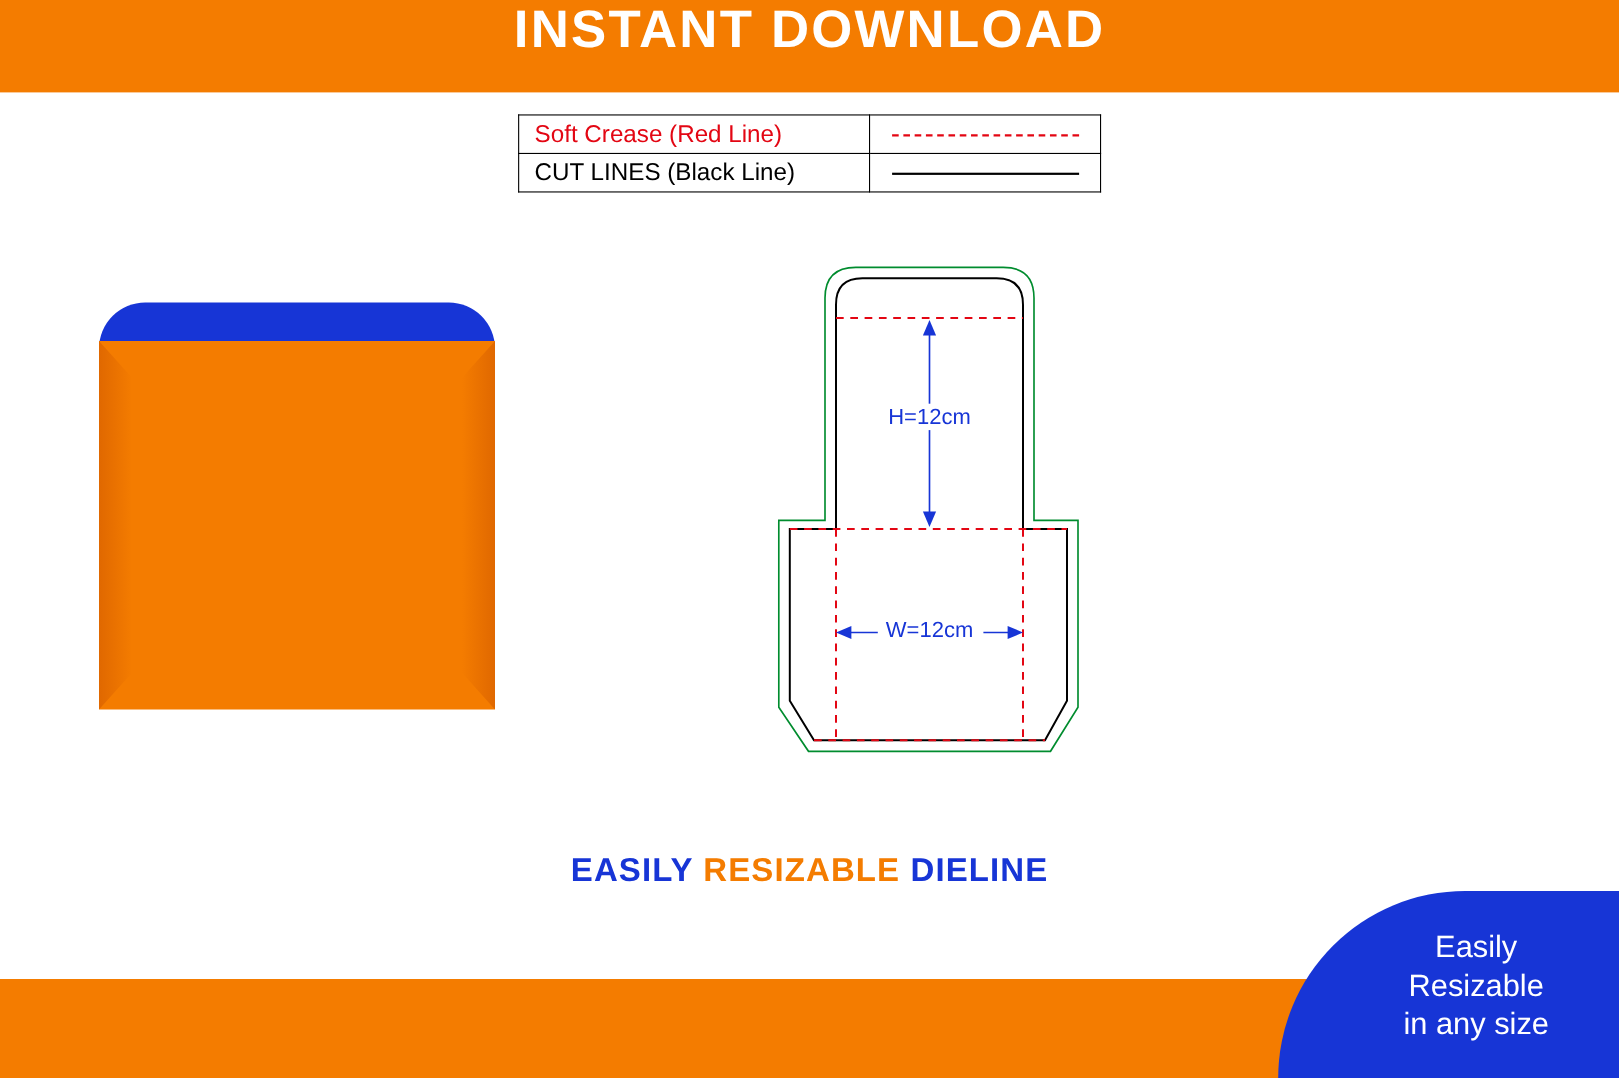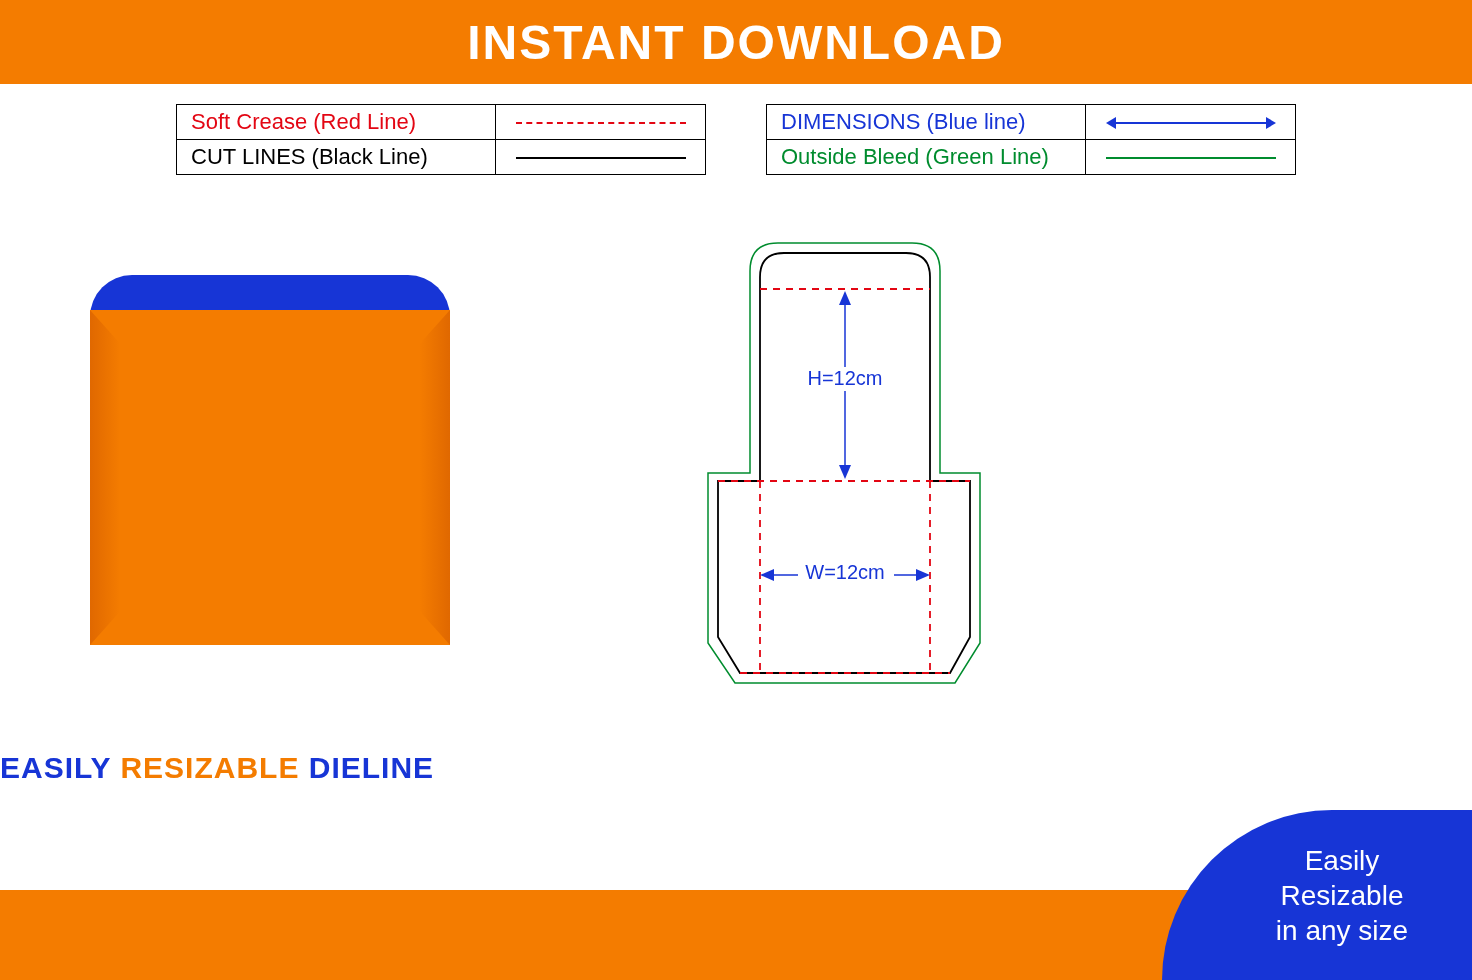--- a/index.html
+++ b/index.html
@@ -1,18 +1,18 @@
 <!DOCTYPE html>
 <html><head>
 <meta charset="utf-8">
 <style>
   * { margin: 0; padding: 0; box-sizing: border-box; }
   body { width: 1472px; height: 980px; background: #fff; font-family: Arial, Helvetica, sans-serif; position: relative; overflow: hidden; }
   
-  .top-banner { background: #f47c00; height: 84px; display: flex; align-items: center; justify-content: center; }
+  .top-banner { background: #f47c00; height: 84px; display: flex; justify-content: center; }
   .top-banner h1 { color: #fff; font-size: 48px; font-weight: 700; letter-spacing: 2px; }
   
   .legend-area { display: flex; justify-content: center; gap: 60px; margin-top: 20px; }
   .legend-table { border: 1.5px solid #000; border-collapse: collapse; width: 530px; }
   .legend-table td { border: 1.5px solid #000; padding: 4px 14px; font-size: 22px; font-weight: 500; }
   .legend-label { width: 320px; }
   .legend-sample { width: 210px; text-align: center; }
   
   .c-black { color: #000; }
   .c-red { color: #e30613; }
@@ -32,21 +32,21 @@
   
   .mockup { position: absolute; left: 90px; top: 40px; width: 360px; height: 370px; }
   .mockup .env-back { position:absolute; top:0; left:0; width:360px; height:55px; background:#1735d6; border-top-left-radius:42px; border-top-right-radius:42px; }
   .mockup .env-front { position:absolute; top:35px; left:0; width:360px; height:335px; background:#f47c00; }
   .mockup .fold { position:absolute; background: rgba(0,0,0,0.12); }
   .mockup .fold.left { top:35px; left:0; width:30px; height:335px; clip-path: polygon(0 0, 100% 10%, 100% 90%, 0 100%); background: linear-gradient(to right,#e06800,#f47c00);}
   .mockup .fold.right { top:35px; right:0; width:30px; height:335px; clip-path: polygon(100% 0, 0 10%, 0 90%, 100% 100%); background: linear-gradient(to left,#e06800,#f47c00);}
   
   .dieline-svg { position:absolute; left: 680px; top: 0; }
   
-  .tagline { position:absolute; top: 516px; width:100%; font-size: 30px; font-weight:700; letter-spacing:1px; }
+  .tagline { position:absolute; top: 540px; width:100%; text-align:center; font-size: 30px; font-weight:700; letter-spacing:1px; }
   .tagline .w-blue { color:#1735d6; }
   .tagline .w-orange { color:#f47c00; }
   
   .bottom-banner { position:absolute; bottom:0; left:0; width:100%; height:90px; background:#f47c00; }
   .badge { position:absolute; bottom:0; right:0; width:310px; height:170px; background:#1735d6; border-top-left-radius:280px 280px; display:flex; flex-direction:column; align-items:center; justify-content:center; padding-left:50px; color:#fff; font-size:28px; line-height:1.25; font-weight:500; text-align:center;}
 </style>
 </head>
 <body>
 
 <div class="top-banner">
@@ -56,32 +56,20 @@
 <div class="legend-area">
   <table class="legend-table">
     <tbody>
         <tr>
       <td class="legend-label c-red">Soft Crease (Red Line)</td>
       <td class="legend-sample"><span class="line-dashed-red"></span></td>
     </tr>
     <tr>
       <td class="legend-label c-black">CUT LINES (Black Line)</td>
       <td class="legend-sample"><span class="line-solid-black"></span></td>
-    </tr>
-  </tbody>
-    </table>
-  <table class="legend-table">
-    <tbody>
-        <tr>
-      <td class="legend-label c-blue">DIMENSIONS (Blue line)</td>
-      <td class="legend-sample"><span class="line-arrow-blue"><span class="arr-l"></span><span class="arr-r"></span></span></td>
-    </tr>
-    <tr>
-      <td class="legend-label c-green">Outside Bleed (Green Line)</td>
-      <td class="legend-sample"><span class="line-solid-green"></span></td>
     </tr>
   </tbody>
     </table>
 </div>
 
 <div class="content">
 
   <div class="mockup">
     <div class="env-back"></div>
     <div class="env-front"></div>

